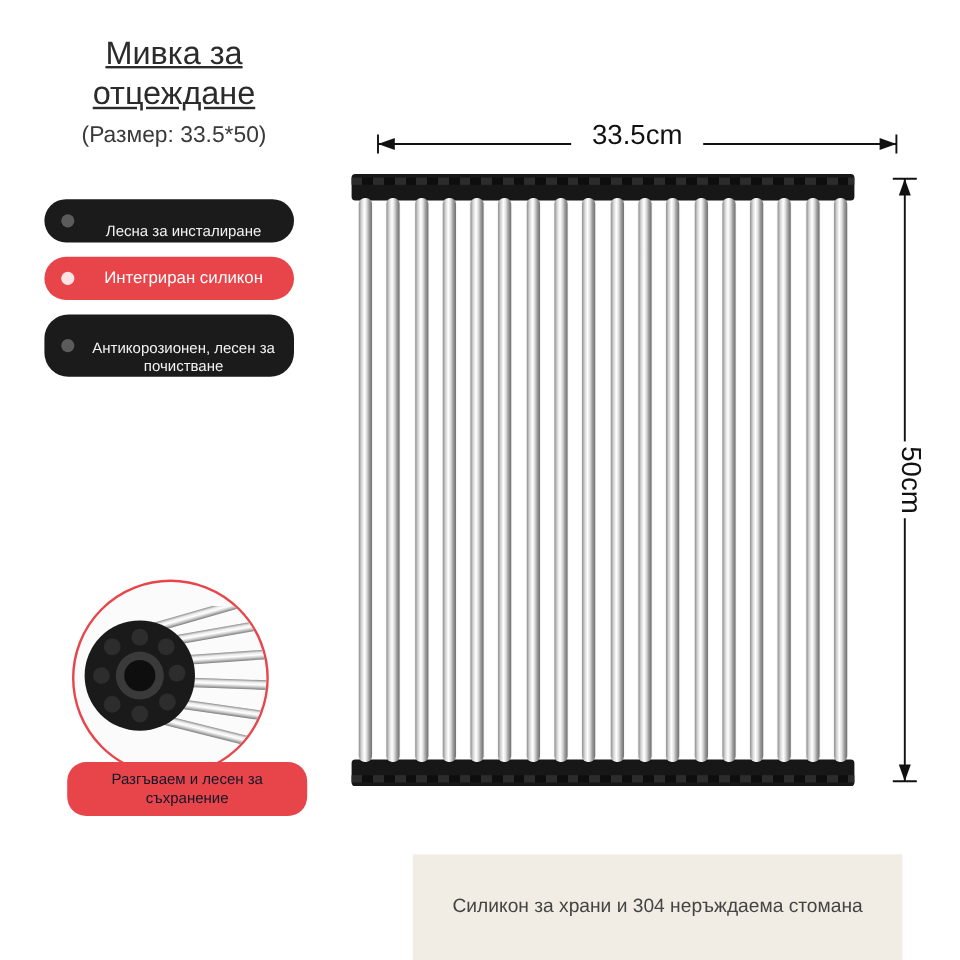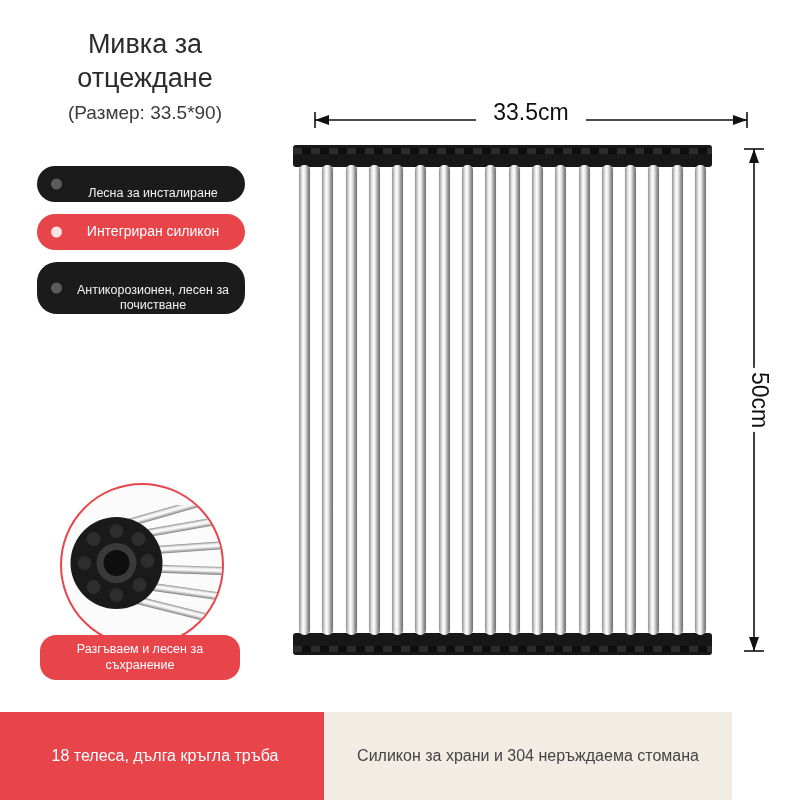--- a/index.html
+++ b/index.html
@@ -30,20 +30,21 @@
     top: 28px;
     width: 230px;
     text-align: center;
     color: #222222;
   }
   .title-main {
     font-size: 27px;
     line-height: 1.25;
     font-weight: 400;
     color: #2b2b2b;
+    text-decoration: underline;
   }
   .title-sub {
     margin-top: 6px;
     font-size: 19px;
     color: #3a3a3a;
     font-weight: 400;
   }
 
   .pill {
     position: absolute;
@@ -110,25 +111,25 @@
   .roll-img {
     position: absolute;
     left: 50%;
     top: 50%;
     transform: translate(-50%, -50%);
     width: 175px;
     height: 120px;
   }
   .feature-caption {
     position: absolute;
-    left: 0;
+    left: 16px;
     top: 152px;
     width: 200px;
     background: #e8454b;
-    color: #ffffff;
+    color: #0f172a;
     border-radius: 16px;
     font-size: 12.5px;
     line-height: 1.3;
     text-align: center;
     padding: 6px 8px;
     box-sizing: border-box;
   }
 
   
   .rack {
@@ -249,37 +250,37 @@
     position: absolute;
     right: -26px;
     top: 0;
     width: 0;
     height: 0;
     border-top: 44px solid transparent;
     border-bottom: 44px solid transparent;
     border-left: 26px solid #e8454b;
   }
   .banner-right {
-    left: 324px;
+    left: 344px;
     width: 408px;
     background: #f2ede4;
     color: #444444;
     font-size: 16px;
     line-height: 1.45;
     padding: 0 30px;
   }
 </style>
 </head>
 <body>
 
 <div class="stage">
 
   <div class="title-block">
     <div class="title-main">Мивка за отцеждане</div>
-    <div class="title-sub">(Размер: 33.5*90)</div>
+    <div class="title-sub">(Размер: 33.5*50)</div>
   </div>
 
   <div class="pill pill-dark" id="pill1">
     <span class="bullet"></span>
     <span class="pill-text">Лесна за инсталиране</span>
   </div>
   <div class="pill pill-red" id="pill2">
     <span class="bullet"></span>
     <span class="pill-text">Интегриран силикон</span>
   </div>
@@ -370,20 +371,17 @@
     <svg width="26" height="510" viewBox="0 0 26 510">
       <line x1="4" y1="4" x2="24" y2="4" stroke="#111" stroke-width="1.6"></line>
       <line x1="4" y1="506" x2="24" y2="506" stroke="#111" stroke-width="1.6"></line>
       <line x1="14" y1="4" x2="14" y2="506" stroke="#111" stroke-width="1.6"></line>
       <polygon points="14,4 9,18 19,18" fill="#111"></polygon>
       <polygon points="14,506 9,492 19,492" fill="#111"></polygon>
     </svg>
     <div class="dim-label-v">50cm</div>
   </div>
 
-  <div class="banner banner-left">
-    <span>18 телеса, дълга кръгла тръба</span>
-  </div>
   <div class="banner banner-right">
     <span>Силикон за храни и 304 неръждаема стомана</span>
   </div>
 
 </div>
 
 </body></html>

